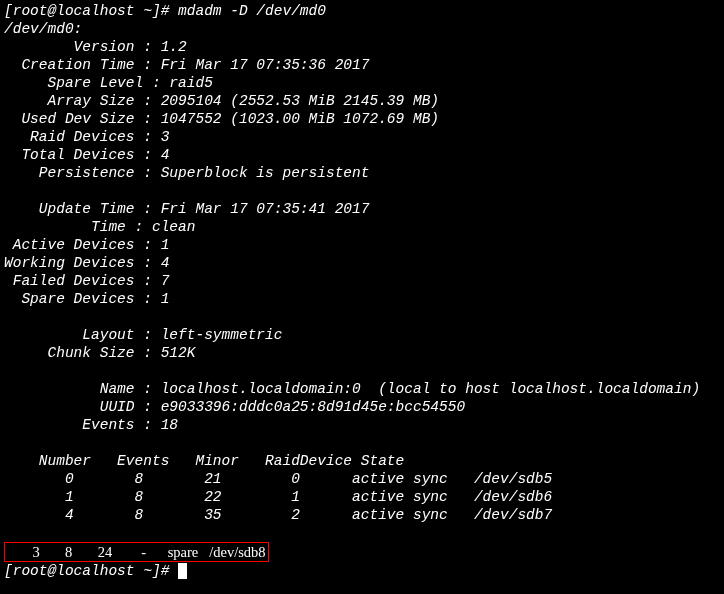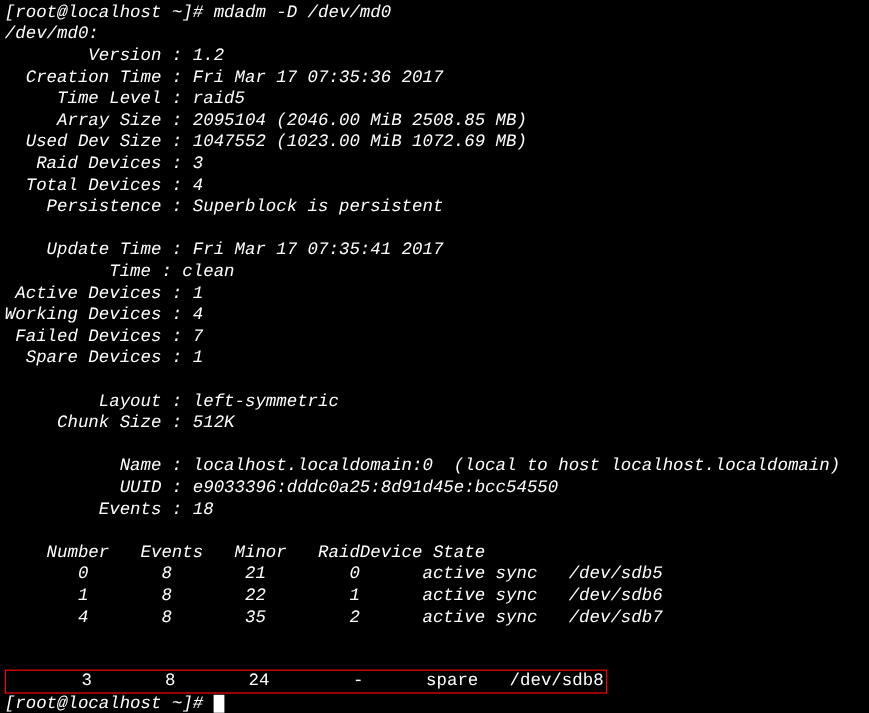--- a/index.html
+++ b/index.html
@@ -12,41 +12,42 @@
     line-height: 18px;
     width: 724px;
     height: 594px;
     box-sizing: border-box;
     overflow: hidden;
   }
   .line { white-space: pre; font-style: italic; }
   .highlight-box {
     border: 1px solid #ff0000;
     padding: 0 2px;
-    margin-top: 16px;
+    margin-top: 0px;
     display: inline-block;
     white-space: pre;
+    font-family: Liberation Serif, serif;
   }
   .cursor {
     display: inline-block;
     width: 9px;
     height: 16px;
     background: #ffffff;
     vertical-align: text-bottom;
   }
 </style>
 </head>
 <body>
 
 <div class="line"><span>[root@localhost ~]# </span><span>mdadm -D /dev/md0</span></div>
 <div class="line">/dev/md0:</div>
 <div class="line">        Version : 1.2</div>
 <div class="line">  Creation Time : Fri Mar 17 07:35:36 2017</div>
-<div class="line">     Time Level : raid5</div>
-<div class="line">     Array Size : 2095104 (2046.00 MiB 2508.85 MB)</div>
+<div class="line">     Spare Level : raid5</div>
+<div class="line">     Array Size : 2095104 (2552.53 MiB 2145.39 MB)</div>
 <div class="line">  Used Dev Size : 1047552 (1023.00 MiB 1072.69 MB)</div>
 <div class="line">   Raid Devices : 3</div>
 <div class="line">  Total Devices : 4</div>
 <div class="line">    Persistence : Superblock is persistent</div>
 <div class="line"> </div>
 <div class="line">    Update Time : Fri Mar 17 07:35:41 2017</div>
 <div class="line">          Time : clean </div>
 <div class="line"> Active Devices : 1</div>
 <div class="line">Working Devices : 4</div>
 <div class="line"> Failed Devices : 7</div>

